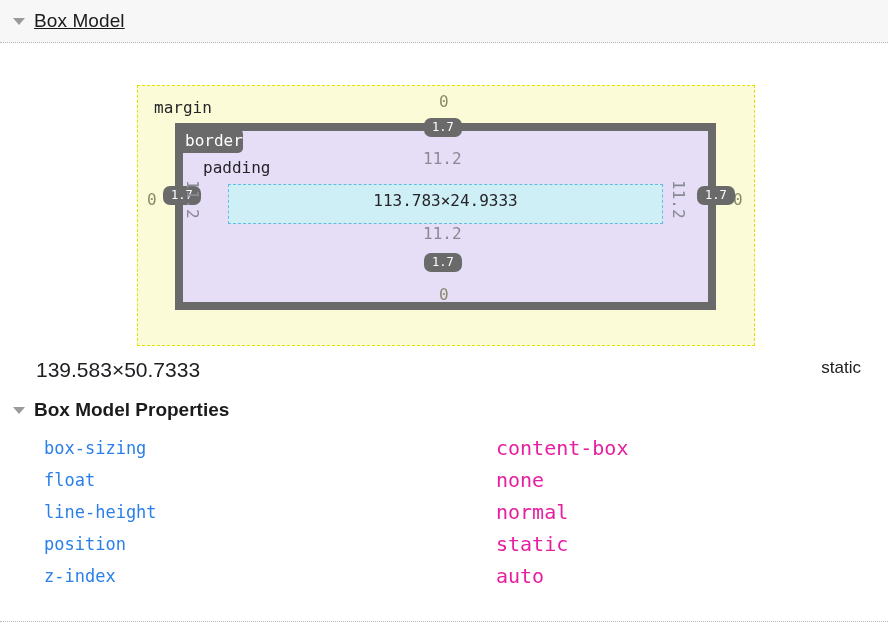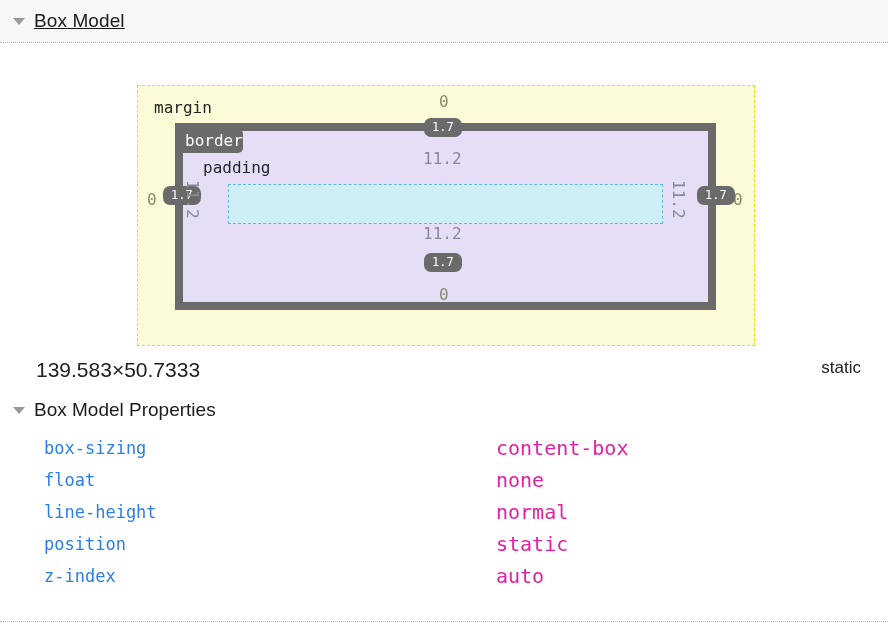--- a/index.html
+++ b/index.html
@@ -183,20 +183,21 @@
   }
 
   
   .props-header {
     position: absolute;
     left: 0; top: 396px;
     width: 888px;
     height: 28px;
     display: flex;
     align-items: center;
+    font-weight: bold;
   }
   .props-header .twisty { margin-left: 13px; margin-right: 9px; }
   .props-header-title {
     font-size: 19px;
     color: #1b1b1d;
   }
 
   .props-list {
     position: absolute;
     left: 8px; top: 432px;
@@ -255,20 +256,21 @@
   <span class="edge-pill pill-top">1.7</span>
   <span class="edge-pill pill-bottom">1.7</span>
   <span class="edge-pill pill-left">1.7</span>
   <span class="edge-pill pill-right">1.7</span>
 
   <span class="num num-pad-top">11.2</span>
   <span class="num num-pad-bottom">11.2</span>
   <span class="num-vert num-pad-left">11.2</span>
   <span class="num-vert num-pad-right">11.2</span>
 
+  <span class="content-size">113.783×24.9333</span>
 </div>
 
 <div class="size-row">
   <span class="total-size">139.583×50.7333</span>
   <span class="position-value">static</span>
 </div>
 
 <div class="props-header">
   <span class="twisty"></span>
   <span class="props-header-title">Box Model Properties</span>

